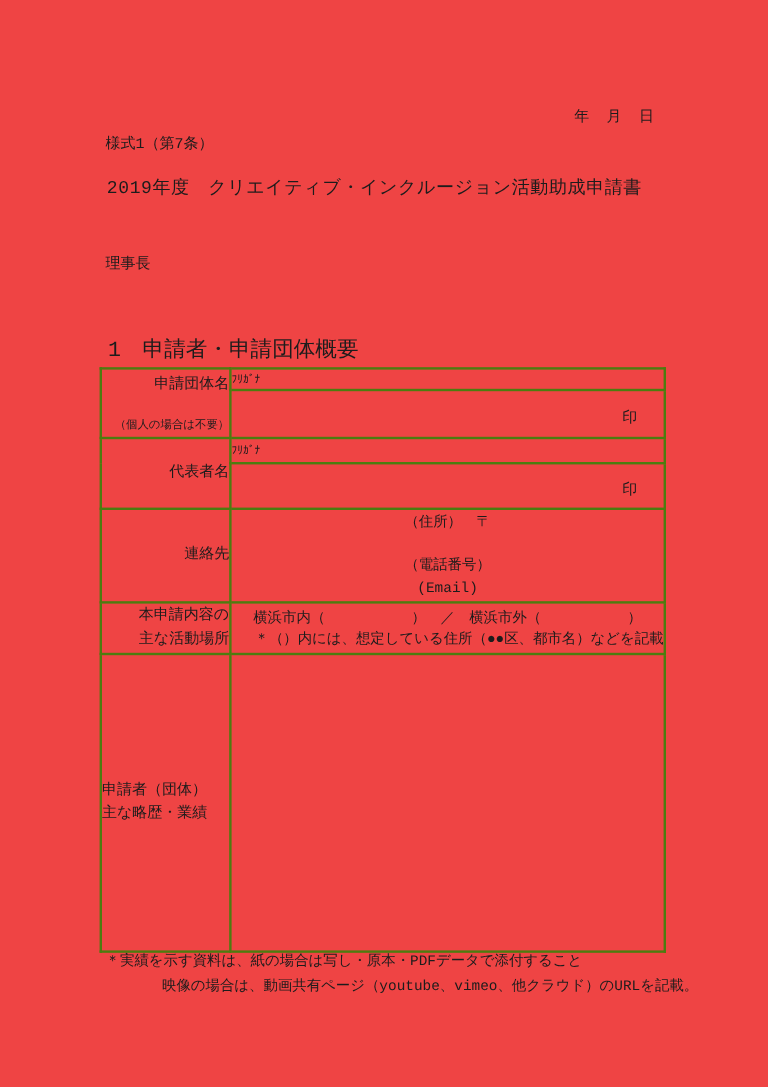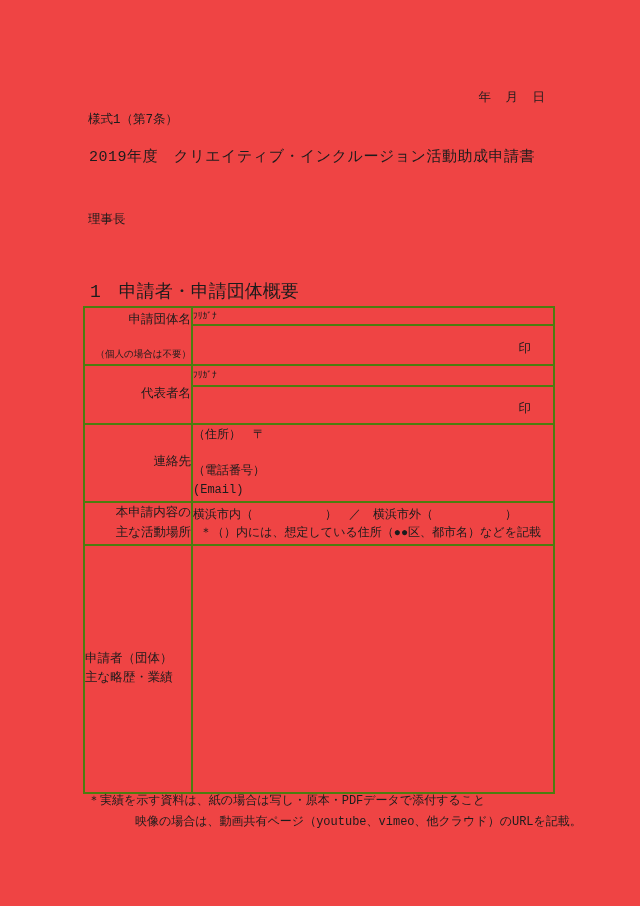--- a/index.html
+++ b/index.html
@@ -47,28 +47,28 @@
   tr.r-furi2 td.furi { height: 19px; }
   tr.r-main2 td      { height: 36px; }
   tr.r-contact td    { height: 76px; }
   tr.r-location td   { height: 41px; }
   tr.r-history td    { height: 246px; }
 
   td.furi { font-size: 9.5px; padding: 1px 0 0 6px; vertical-align: top; }
   td.seal-cell { vertical-align: top; text-align: right; }
   .seal-mark { display: inline-block; margin: 6px 22px 0 0; font-size: 12.5px; }
 
-  td.contact-cell { vertical-align: top; padding: 5px 4px 2px 7px; }
+  td.contact-cell { vertical-align: top; padding: 5px 4px 2px 7px; text-align: center; }
   .contact-line1 { margin-bottom: 21px; }
   .contact-line2 { margin-bottom: 4px; }
   td.contact-cell div { font-size: 12px; line-height: 15px; }
 
   td.location-cell { vertical-align: top; padding: 4px 2px 2px 10px; font-size: 12px; }
-  .loc-line1 { line-height: 18px; }
-  .loc-line2 { line-height: 18px; padding-left: 7px; }
+  .loc-line1 { line-height: 18px; text-align: center; }
+  .loc-line2 { line-height: 18px; padding-left: 7px; text-align: right; }
 
   td.history-label { vertical-align: top; text-align: left; padding: 3px 2px 0 5px; }
   td.history-field { vertical-align: top; }
 
   .footer-note1 { top: 792px; left: 88px; font-size: 12px; }
   .footer-note2 { top: 813px; left: 99px; font-size: 12px; padding-left: 36px; }
 </style>
 </head>
 <body>
 

